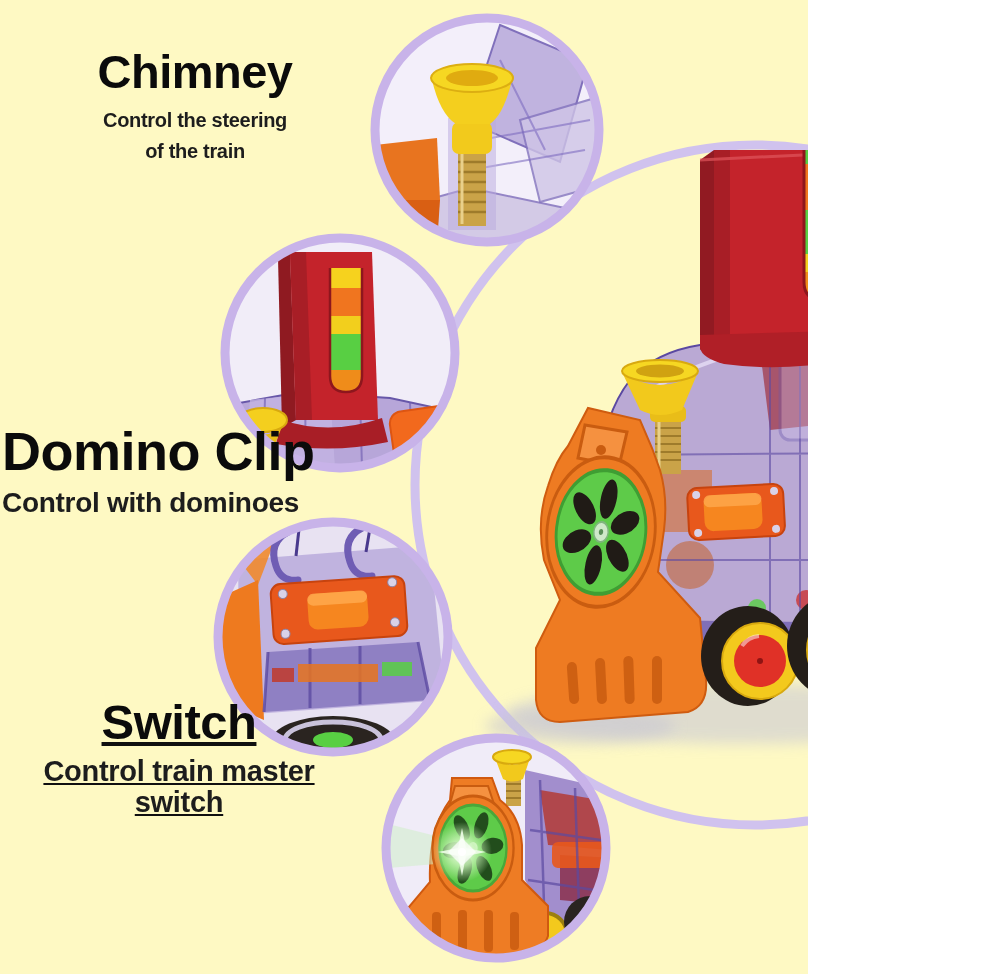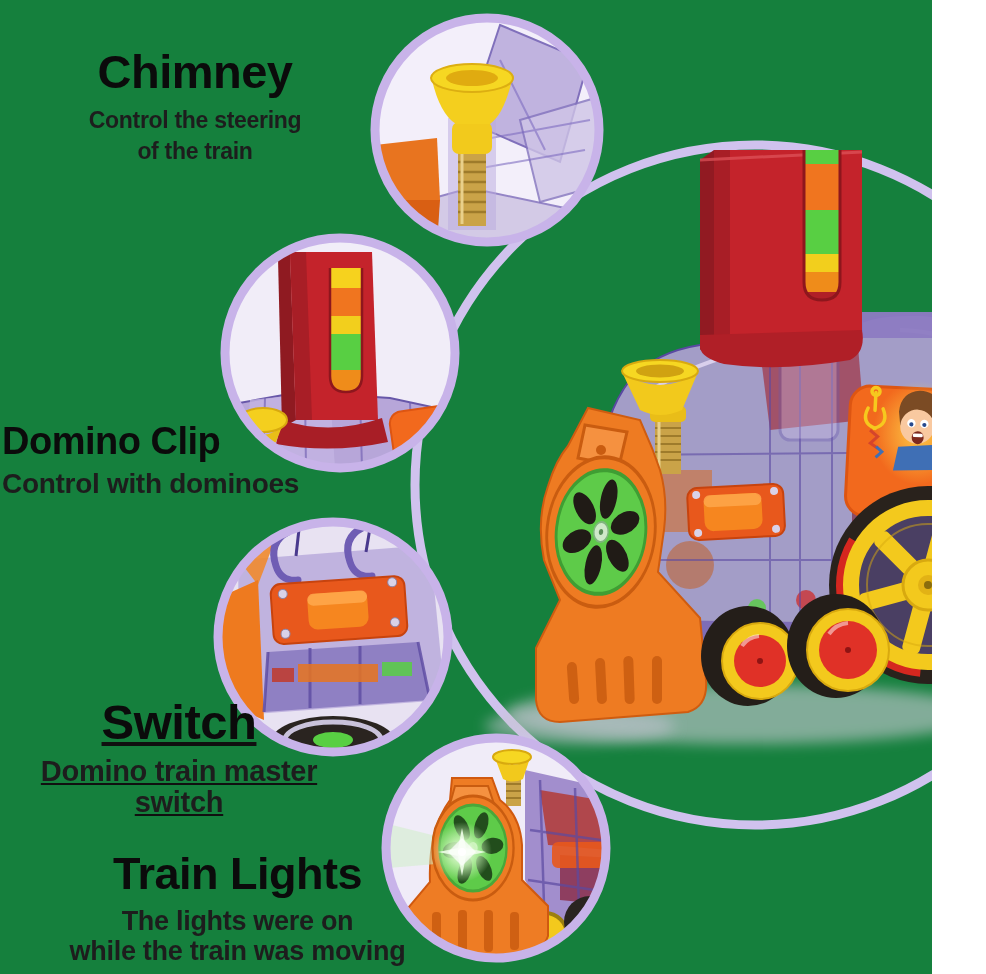--- a/index.html
+++ b/index.html
@@ -1,33 +1,33 @@
 <!DOCTYPE html>
 <html><head>
 <meta charset="utf-8">
 <style>
   html,body { margin:0; padding:0; background:#ffffff; }
   .canvas {
-    position:relative; width:920px; height:974px; background:#15803d;
-    overflow:hidden; font-family:"Liberation Sans", sans-serif;padding-left:12px;
+    position:relative; width:808px; height:974px; background:#fef9c3;
+    overflow:hidden; font-family:"Liberation Sans", sans-serif;
   }
   .scene { position:absolute; left:0; top:0; }
   .callout-text { position:absolute; color:#101010; text-align:center; }
   .callout-text h2 {
     margin:0; font-weight:bold; color:#0b0b0b; letter-spacing:-0.5px;
   }
   .callout-text p {
     margin:6px 0 0 0; font-weight:600; color:#1d1d1d;
     white-space:pre-line; letter-spacing:-0.3px;
   }
   #t-chimney { left:30px; top:44px;  width:330px; }
   #t-chimney h2 { font-size:47px; }
-  #t-chimney p  { font-size:23px; line-height:31px; }
+  #t-chimney p  { font-size:20px; line-height:31px; }
   #t-domino  { left:2px;  top:420px; width:320px; text-align:left; }
-  #t-domino h2 { font-size:38px; }
+  #t-domino h2 { font-size:54px; }
   #t-domino p  { font-size:28px; line-height:30px; }
   #t-switch  { left:0px;  top:694px; width:358px;text-decoration:underline; }
   #t-switch h2 { font-size:49px; }
   #t-switch p  { font-size:29px; line-height:31px; }
   #t-lights  { left:10px; top:848px; width:455px; }
   #t-lights h2 { font-size:45px; }
   #t-lights p  { font-size:27px; line-height:30px; }
 </style>
 </head>
 <body>
@@ -372,22 +372,17 @@
 of the train</p>
   </div>
 
   <div class="callout-text" id="t-domino">
     <h2>Domino Clip</h2>
     <p>Control with dominoes</p>
   </div>
 
   <div class="callout-text" id="t-switch">
     <h2>Switch</h2>
-    <p>Domino train master switch</p>
+    <p>Control train master switch</p>
   </div>
 
-  <div class="callout-text" id="t-lights">
-    <h2>Train Lights</h2>
-    <p>The lights were on
-while the train was moving</p>
-  </div>
 
 </div>
 
 </body></html>

